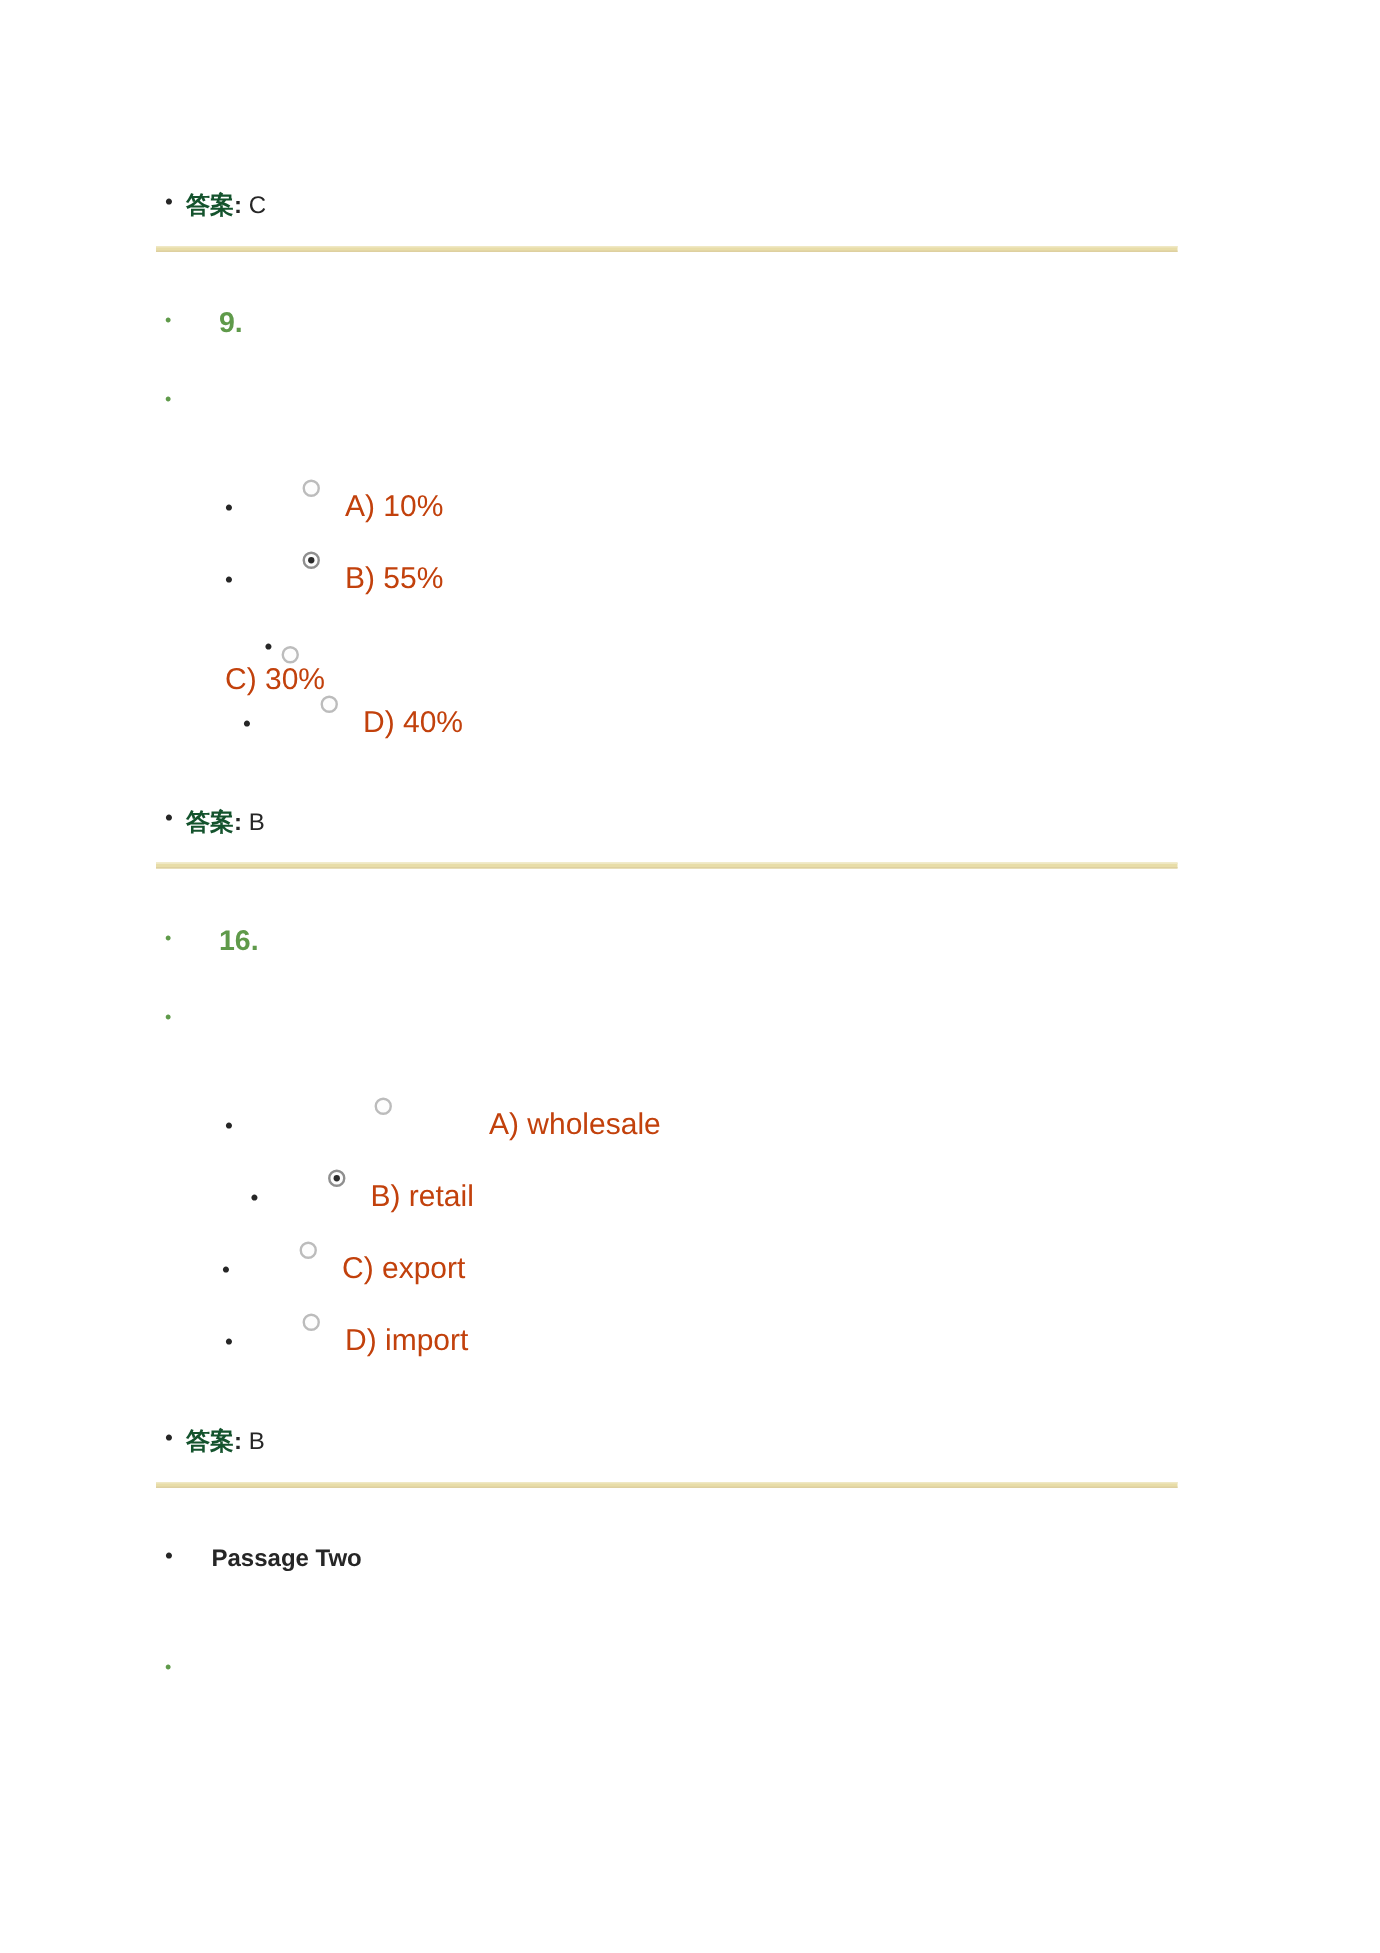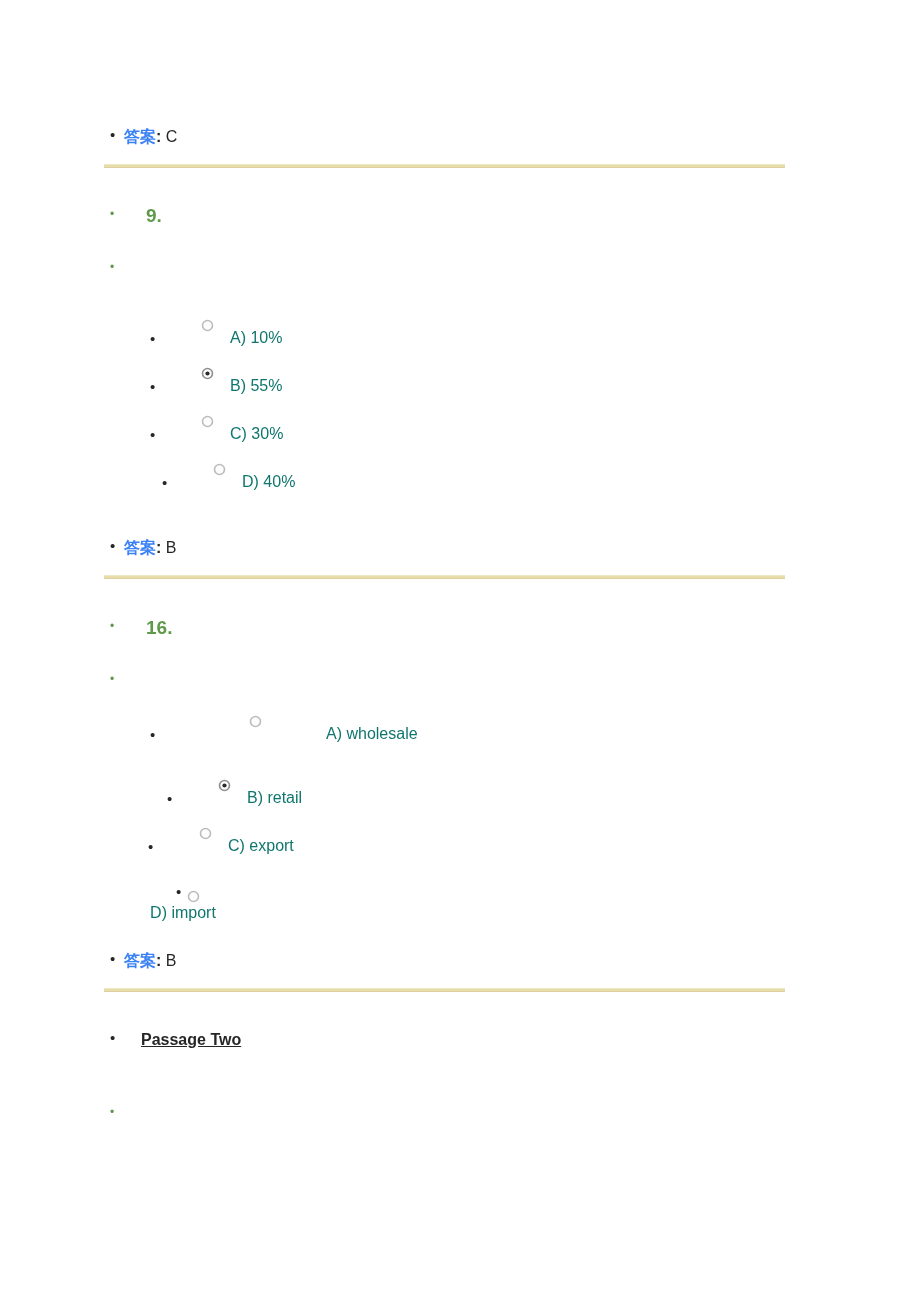--- a/index.html
+++ b/index.html
@@ -47,21 +47,21 @@
     font-size: 12px;
   }
 
   
   .answer-line {
     font-size: 16px;
     line-height: 20px;
     white-space: nowrap;
   }
   .answer-label {
-    color: #3b82f6;
+    color: #14532d;
     font-weight: bold;
     font-family: "DejaVu Sans", "Liberation Sans", sans-serif;
     font-size: 16px;
   }
   .answer-colon {
     color: #262626;
     font-weight: bold;
     font-size: 16px;
   }
   .answer-value {
@@ -77,21 +77,20 @@
     font-size: 19px;
     line-height: 22px;
   }
 
   
   .section-heading {
     color: #262626;
     font-weight: bold;
     font-size: 16px;
     line-height: 20px;
-    text-decoration: underline;
   }
 
   
   .divider {
     position: absolute;
     left: 104px;
     width: 681px;
     height: 4px;
     background: #e8dda8;
     border-top: 1px solid #efe8c4;
@@ -122,23 +121,23 @@
     margin-left: 37px;
     margin-right: 16px;
     position: relative;
     align-self: flex-start;
     margin-top: -9px;
   }
   .radio svg {
     display: block;
   }
   .option-label {
-    font-size: 16px;
+    font-size: 20px;
     line-height: 20px;
-    color: #0f766e;
+    color: #c2410c;
     white-space: nowrap;
     text-align: center;
   }
 
   
   .empty-row {
     position: absolute;
     display: flex;
     align-items: flex-start;
   }
@@ -182,21 +181,21 @@
     <span class="option-bullet"></span>
     <span class="radio">
       <svg width="13" height="13" viewBox="0 0 13 13">
         <circle cx="6.5" cy="6.5" r="5" fill="#fdfdfd" stroke="#8f8f8f" stroke-width="1.6"></circle>
         <circle cx="6.5" cy="6.5" r="2.1" fill="#2b2b2b"></circle>
       </svg>
     </span>
     <span class="option-label">B) 55%</span>
   </div>
 
-  <div class="option-row" style="left:150px; top:424px;">
+  <div class="option-row" style="left:150px; top:424px;flex-direction:column;">
     <span class="option-bullet"></span>
     <span class="radio">
       <svg width="13" height="13" viewBox="0 0 13 13">
         <circle cx="6.5" cy="6.5" r="5" fill="#fdfdfd" stroke="#bcbcbc" stroke-width="1.6"></circle>
       </svg>
     </span>
     <span class="option-label">C) 30%</span>
   </div>
 
   <div class="option-row" style="left:162px; top:472px;">
@@ -222,21 +221,21 @@
   <div class="bullet-row" style="left:110px; top:617px;">
     <span class="bullet small green"></span>
     <span class="qnum" style="margin-left:22px;">16.</span>
   </div>
 
   <div class="empty-row" style="left:110px; top:670px;">
     <span class="bullet small green"></span>
     <span class="option-label"></span>
   </div>
 
-  <div class="option-row" style="left:150px; top:724px;gap:48px;">
+  <div class="option-row" style="left:150px; top:740px;gap:48px;">
     <span class="option-bullet"></span>
     <span class="radio">
       <svg width="13" height="13" viewBox="0 0 13 13">
         <circle cx="6.5" cy="6.5" r="5" fill="#fdfdfd" stroke="#bcbcbc" stroke-width="1.6"></circle>
       </svg>
     </span>
     <span class="option-label">A) wholesale</span>
   </div>
 
   <div class="option-row" style="left:167px; top:788px;">
@@ -253,21 +252,21 @@
   <div class="option-row" style="left:148px; top:836px;">
     <span class="option-bullet"></span>
     <span class="radio">
       <svg width="13" height="13" viewBox="0 0 13 13">
         <circle cx="6.5" cy="6.5" r="5" fill="#fdfdfd" stroke="#bcbcbc" stroke-width="1.6"></circle>
       </svg>
     </span>
     <span class="option-label">C) export</span>
   </div>
 
-  <div class="option-row" style="left:150px; top:884px;flex-direction:column;">
+  <div class="option-row" style="left:150px; top:884px;">
     <span class="option-bullet"></span>
     <span class="radio">
       <svg width="13" height="13" viewBox="0 0 13 13">
         <circle cx="6.5" cy="6.5" r="5" fill="#fdfdfd" stroke="#bcbcbc" stroke-width="1.6"></circle>
       </svg>
     </span>
     <span class="option-label">D) import</span>
   </div>
 
   <div class="bullet-row" style="left:110px; top:951px;">

